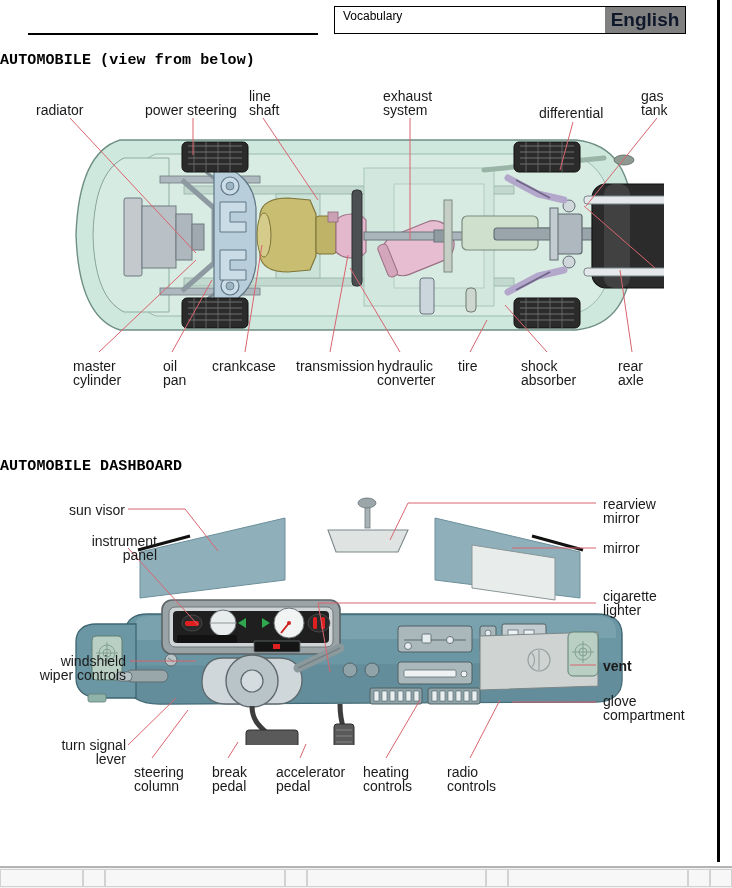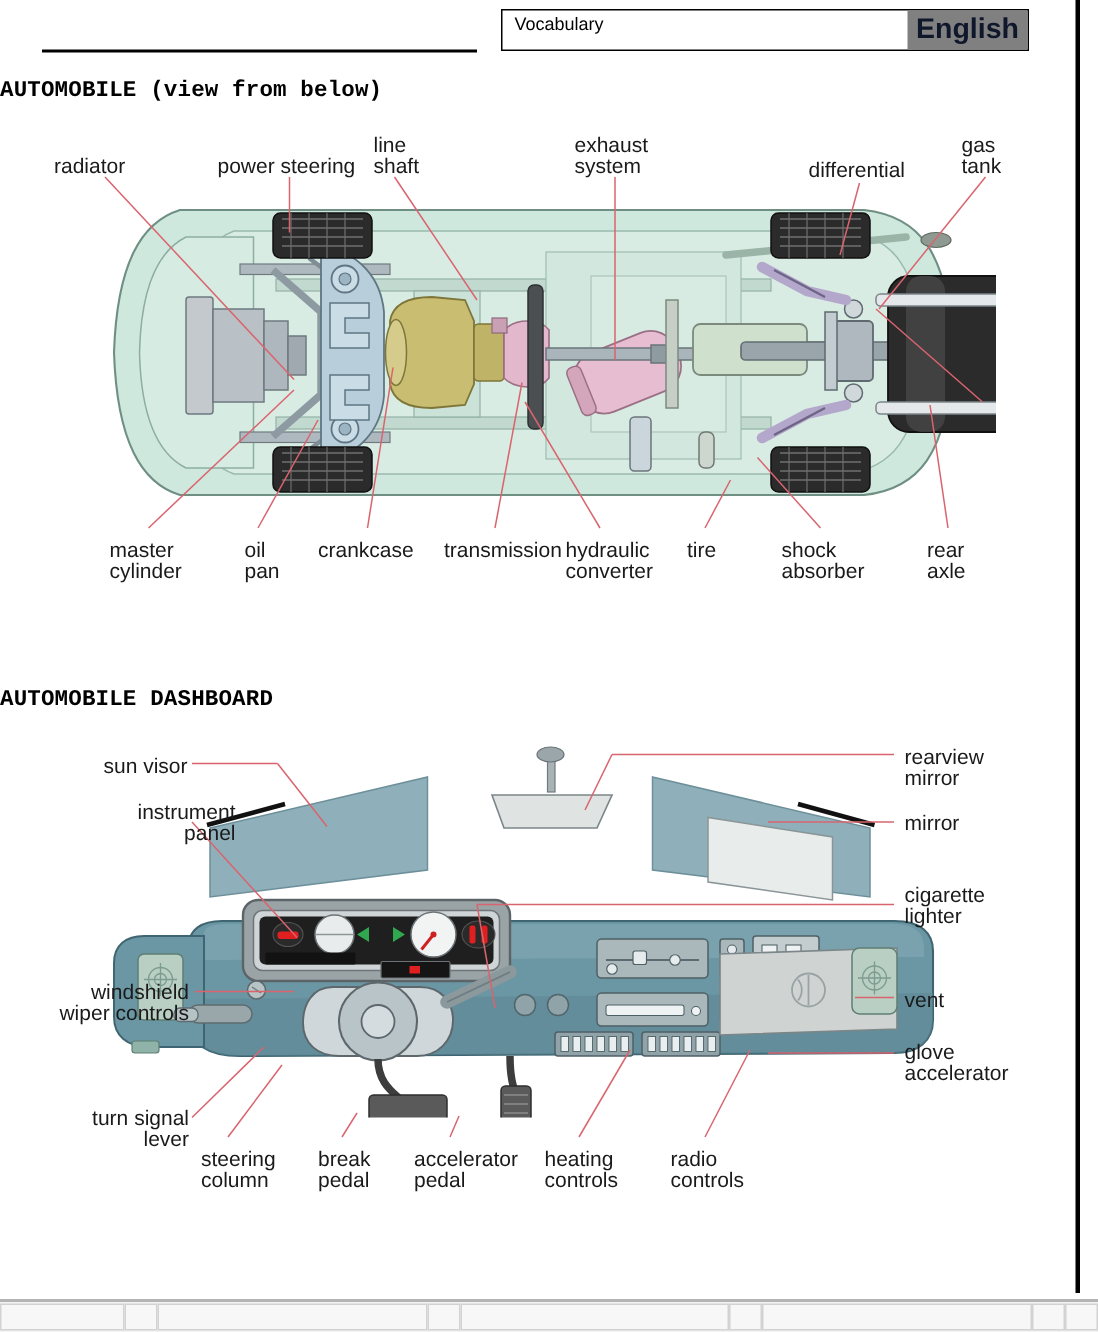--- a/index.html
+++ b/index.html
@@ -406,23 +406,23 @@
     <div class="lbl r" style="left:0px;top:654px;width:126px;">windshield
 wiper controls</div>
     <div class="lbl r" style="left:0px;top:738px;width:126px;">turn signal
 lever</div>
 
     <div class="lbl" style="left:603px;top:497px;">rearview
 mirror</div>
     <div class="lbl" style="left:603px;top:541px;">mirror</div>
     <div class="lbl" style="left:603px;top:589px;">cigarette
 lighter</div>
-    <div class="lbl" style="left:603px;top:659px;">vent</div>
+    <div class="lbl" style="left:603px;top:659px;font-weight:bold;">vent</div>
     <div class="lbl" style="left:603px;top:694px;">glove
-accelerator</div>
+compartment</div>
 
     <div class="lbl" style="left:134px;top:765px;">steering
 column</div>
     <div class="lbl" style="left:212px;top:765px;">break
 pedal</div>
     <div class="lbl" style="left:276px;top:765px;">accelerator
 pedal</div>
     <div class="lbl" style="left:363px;top:765px;">heating
 controls</div>
     <div class="lbl" style="left:447px;top:765px;">radio

